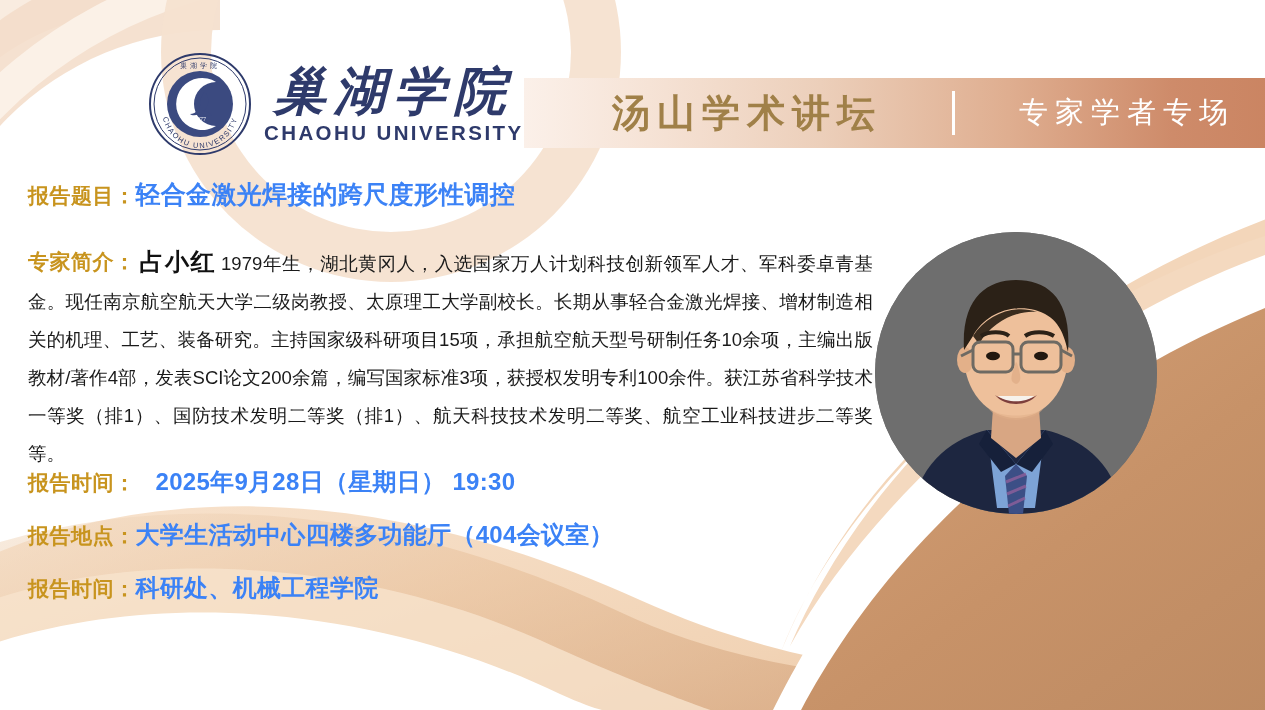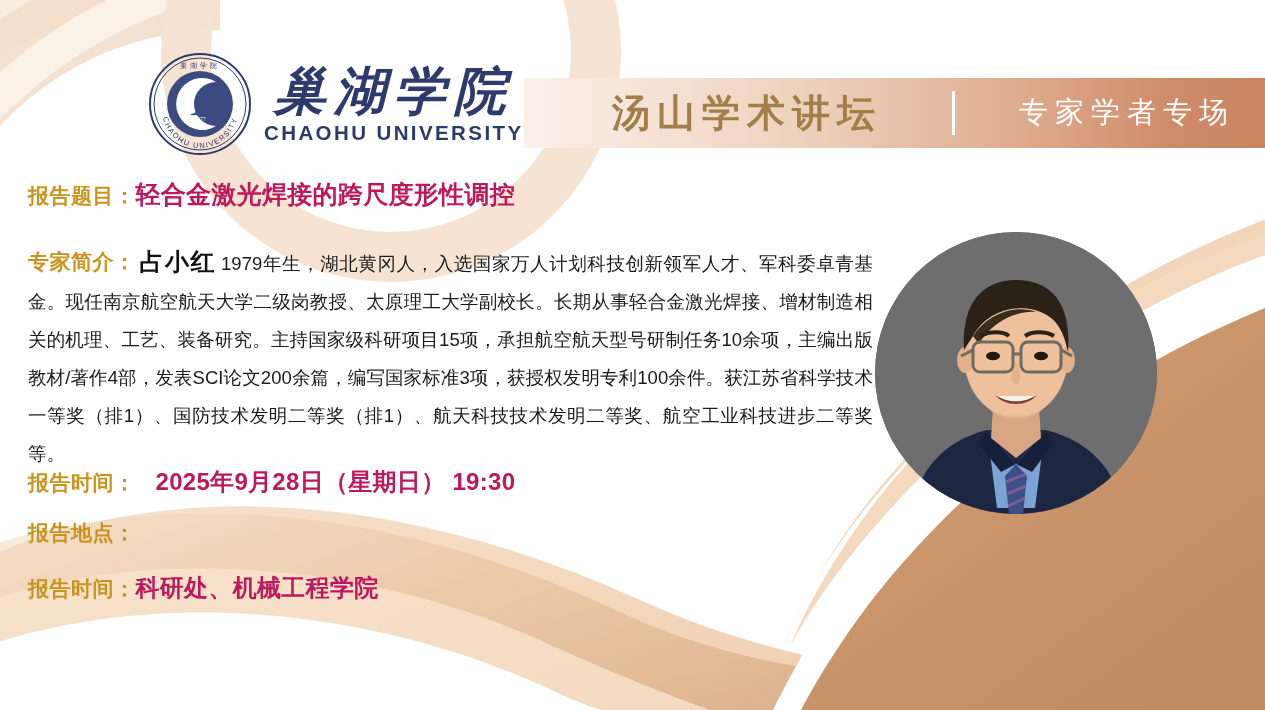--- a/index.html
+++ b/index.html
@@ -131,21 +131,21 @@
     white-space: nowrap;
   }
   .label {
     color: #c8941e;
     font-weight: bold;
     font-size: 21px;
     letter-spacing: 0.5px;
     flex: none;
   }
   .value-strong {
-    color: #be185d;
+    color: #3b82f6;
     font-weight: bold;
     font-size: 24px;
     letter-spacing: 0.3px;
     text-align: center;
   }
 
   #row-title { left: 28px; top: 178px; }
   #row-title .label { font-size: 21px; }
   #row-title .value-strong { font-size: 25px; }
 
@@ -311,20 +311,21 @@
       </div>
     </div>
 
     <div class="row" id="row-time">
       <span class="label">报告时间：</span>
       <span class="value-strong">2025年9月28日（星期日） 19:30</span>
     </div>
 
     <div class="row" id="row-place">
       <span class="label">报告地点：</span>
+      <span class="value-strong">大学生活动中心四楼多功能厅（404会议室）</span>
     </div>
 
     <div class="row" id="row-org">
       <span class="label">报告时间：</span>
       <span class="value-strong">科研处、机械工程学院</span>
     </div>
   </div>
 
   <div class="portrait">
     <svg viewBox="0 0 282 282" width="282" height="282">

